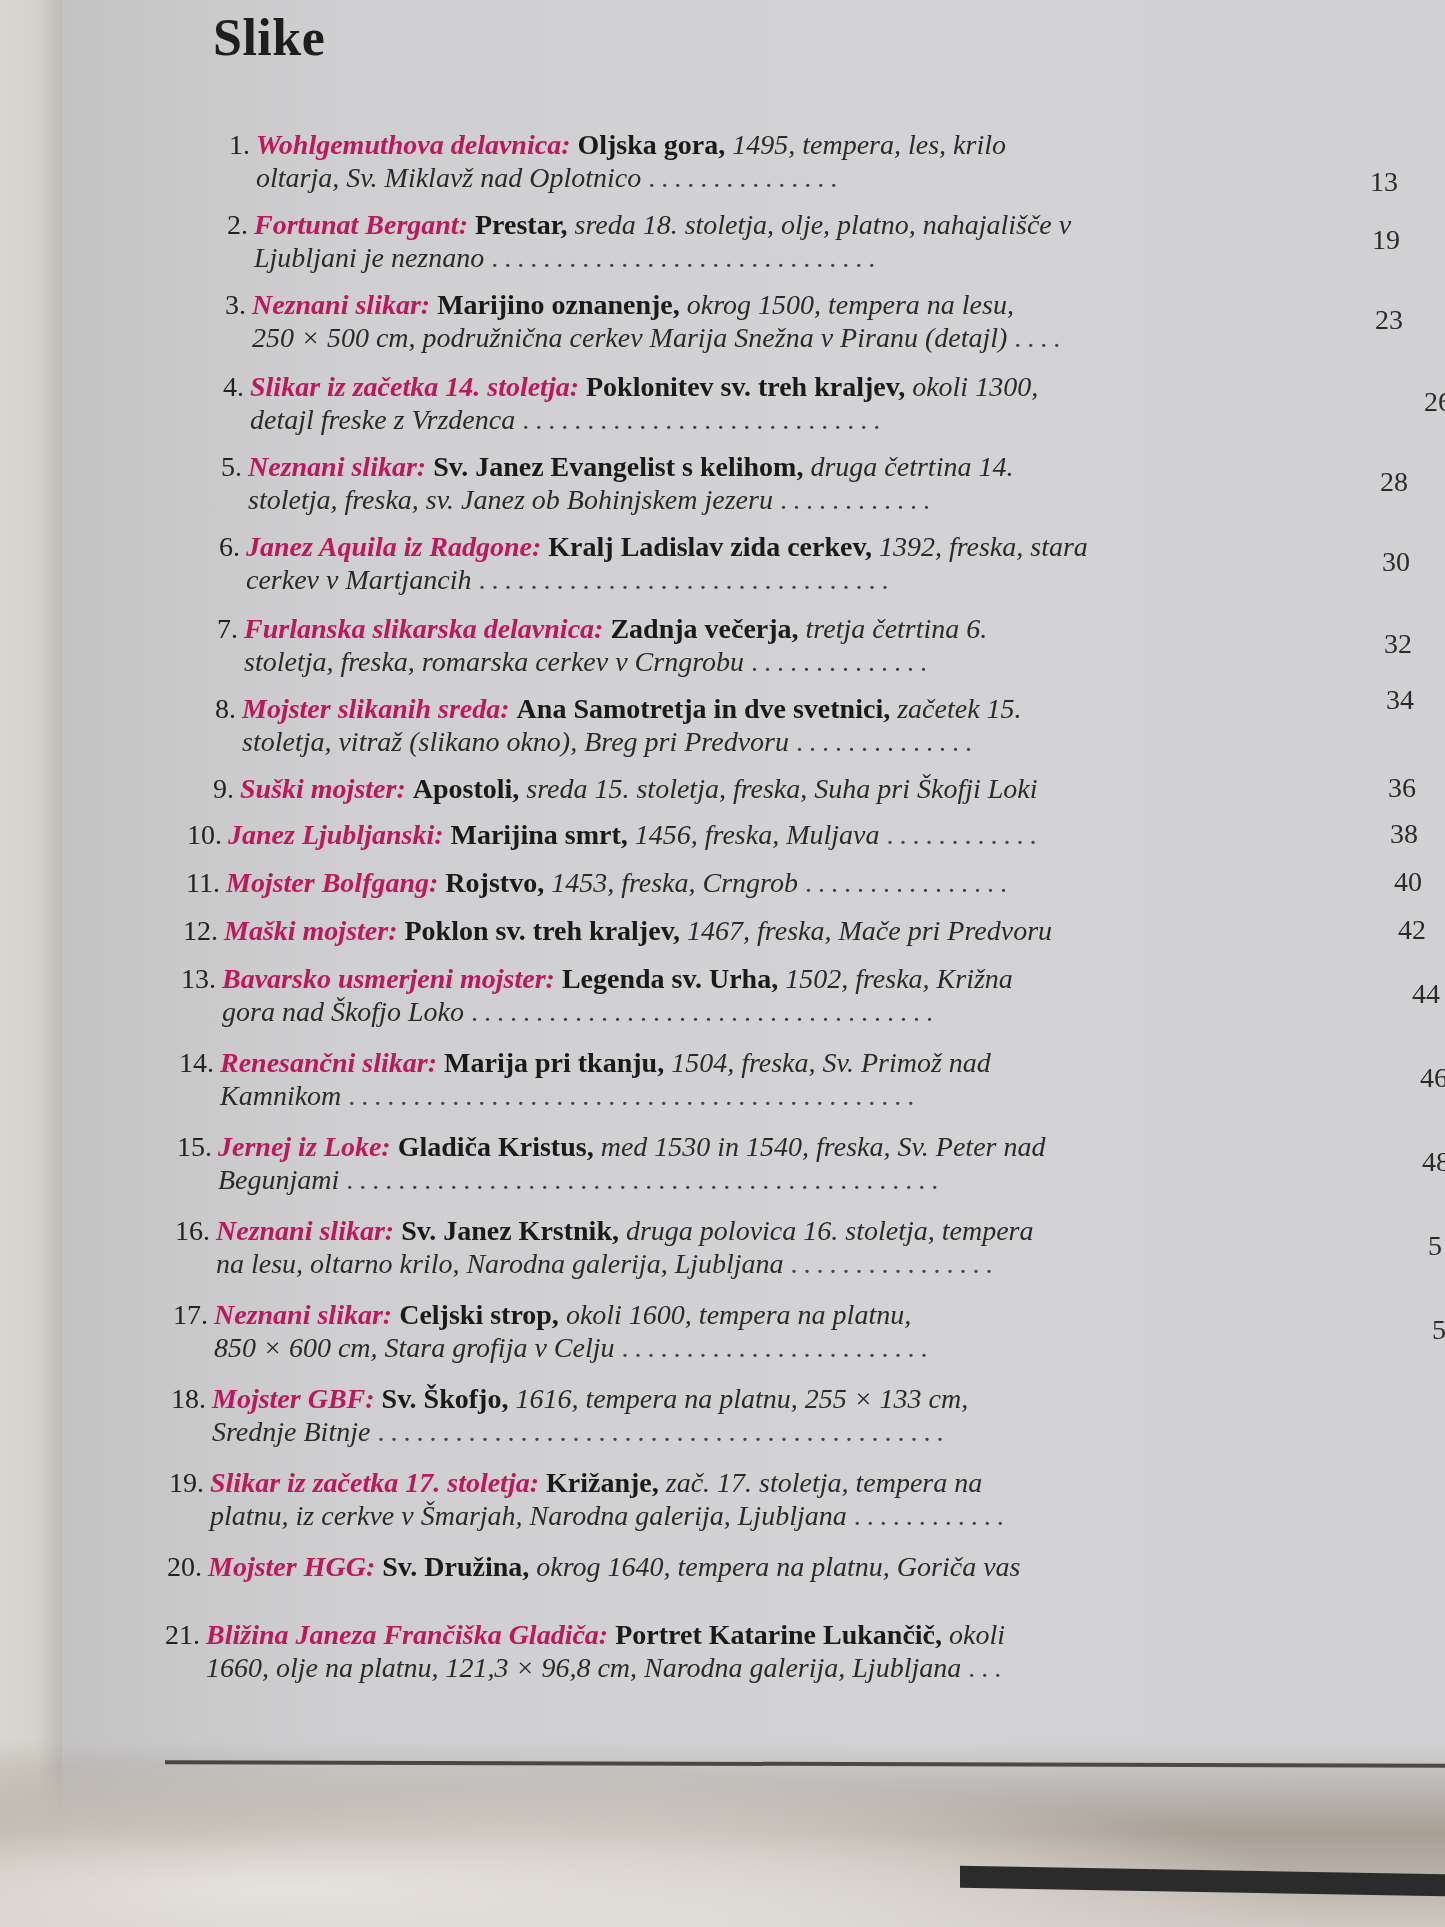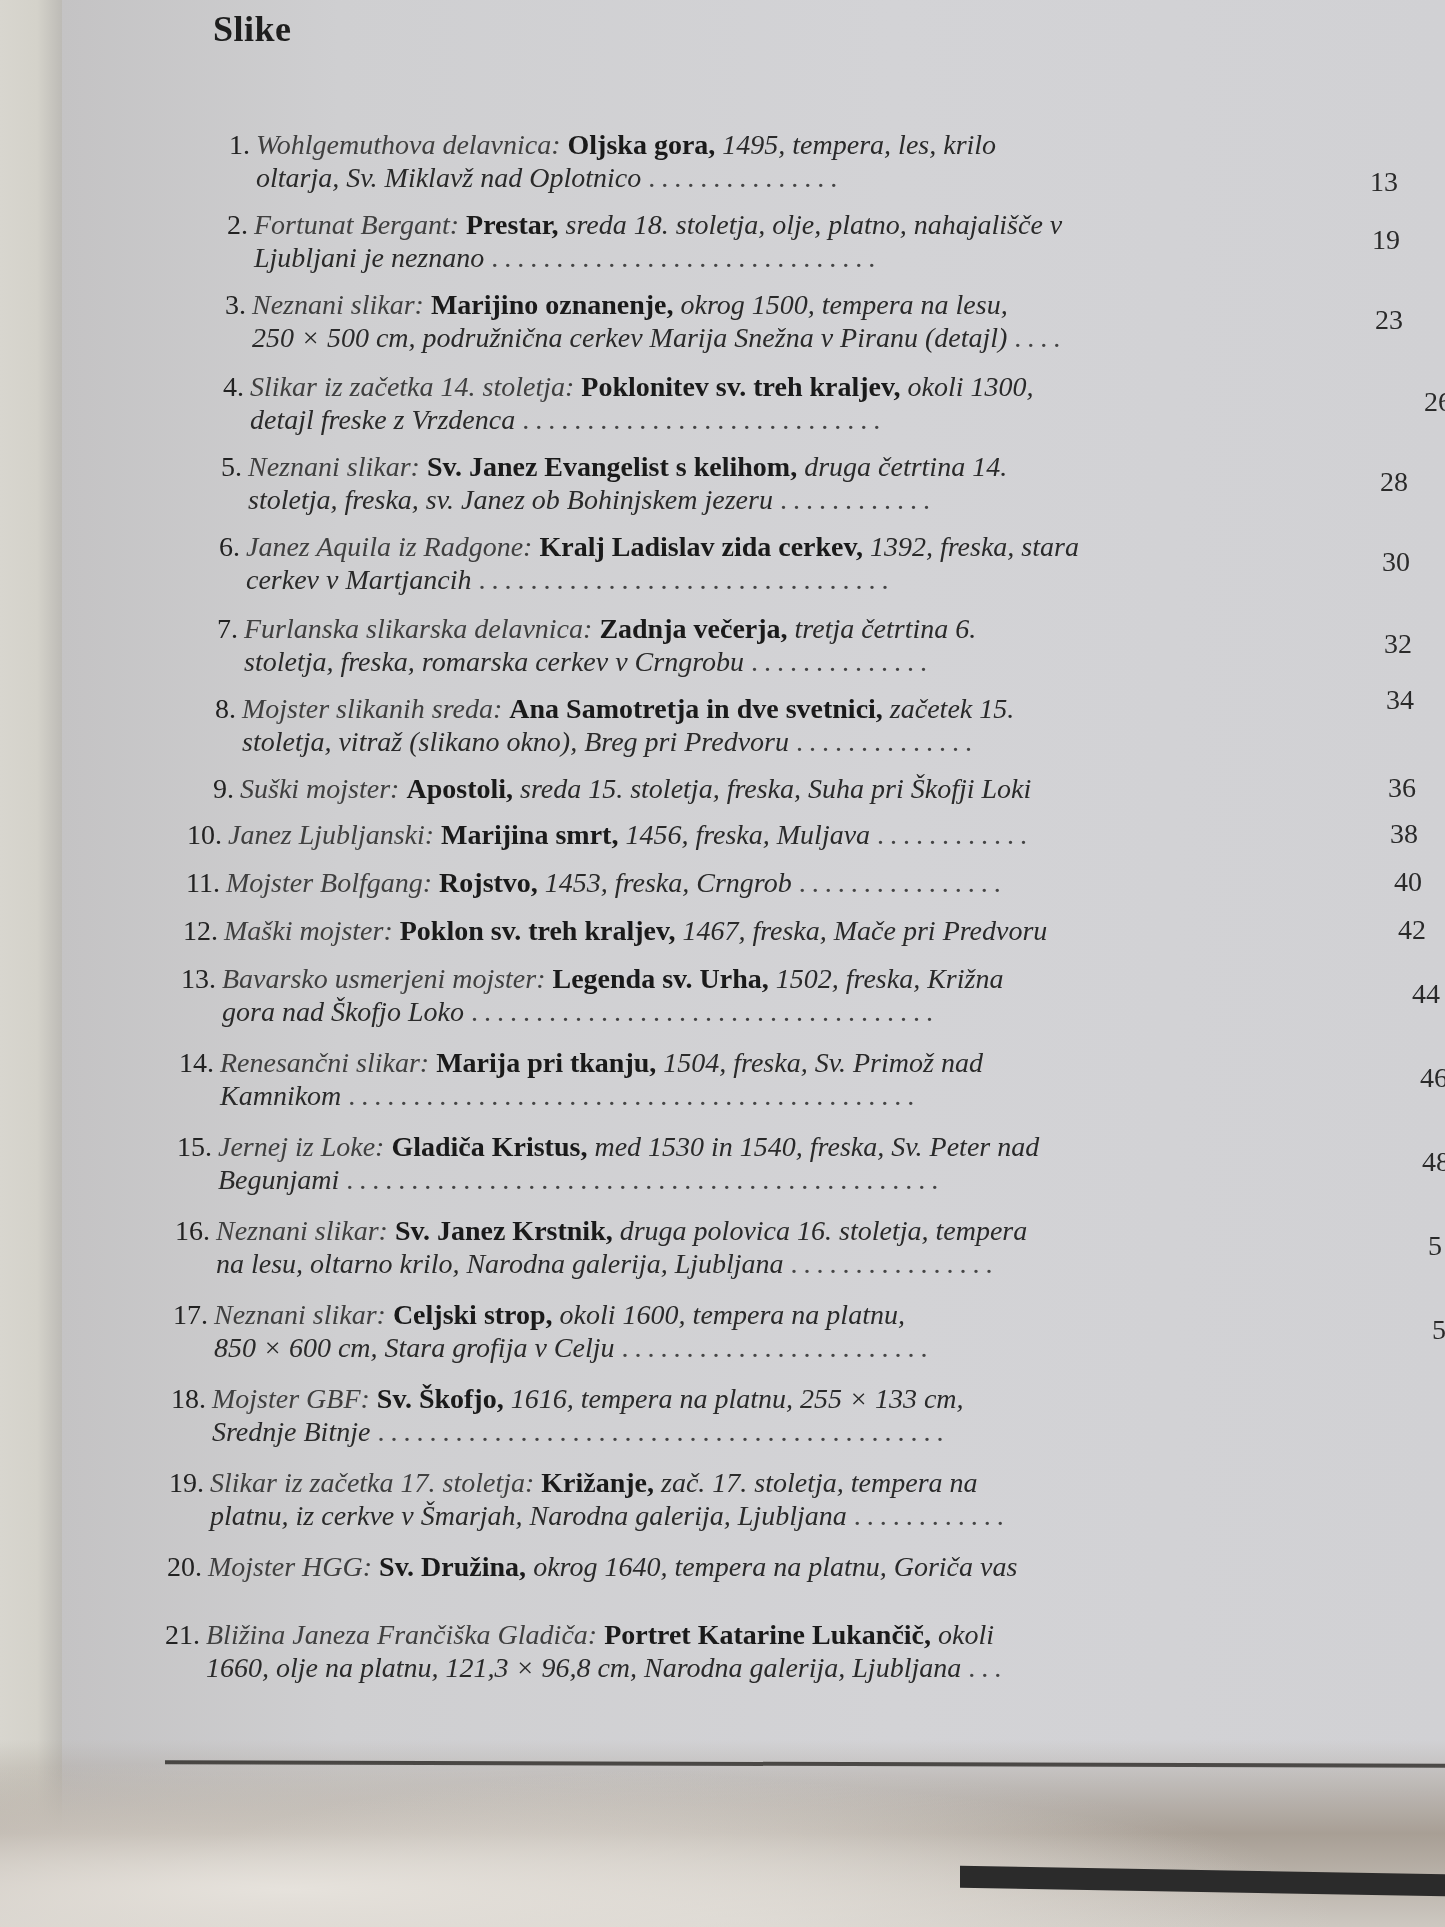--- a/index.html
+++ b/index.html
@@ -22,27 +22,27 @@
       radial-gradient(ellipse at 20% 80%, #e6e2dc 0%, rgba(230,226,220,0) 60%),
       radial-gradient(ellipse at 50% 100%, #d9d5cf 0%, rgba(217,213,207,0) 60%),
       linear-gradient(180deg, rgba(180,172,164,0) 0%, #a89f95 50%, #cdc8c1 100%);
   }
   .dark-edge {
     position:absolute; left:960px; top:1870px; width:485px; height:22px;
     background:#2b2b2b; transform:skewY(1deg);
   }
   h1.title {
     position:absolute; left:213px; top:8px; margin:0;
-    font-size:36px; font-weight:bold; color:#1e1e1e; letter-spacing:0.5px;
+    font-size:52px; font-weight:bold; color:#1e1e1e; letter-spacing:0.5px;
   }
   .list { position:absolute; left:0; top:0; width:1445px; }
   .entry { position:absolute; color:#222; font-size:28px; line-height:33px; }
   .entry .num { position:absolute; text-align:right; width:60px; }
   .entry .body { position:absolute; left:66px; white-space:nowrap; }
-  .author { font-style:italic; color:#404040; }
+  .author { font-style:italic; color:#be185d;font-weight:bold; }
   .work { font-weight:bold; color:#1a1a1a; }
   .details { font-style:italic; color:#2a2a2a; }
   .leader { color:#444; letter-spacing:6px; }
   .pg { position:absolute; font-size:28px; color:#2a2a2a; }
   .rule {
     position:absolute; left:165px; top:1762px; width:1290px; height:4px;
     background:#2a2a2a; transform:rotate(0.15deg);
   }
 </style>
 </head>

